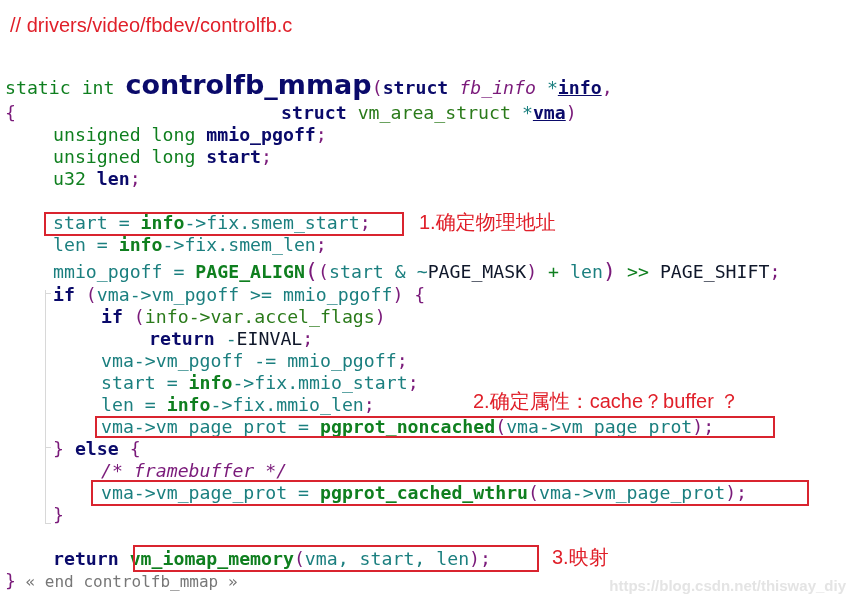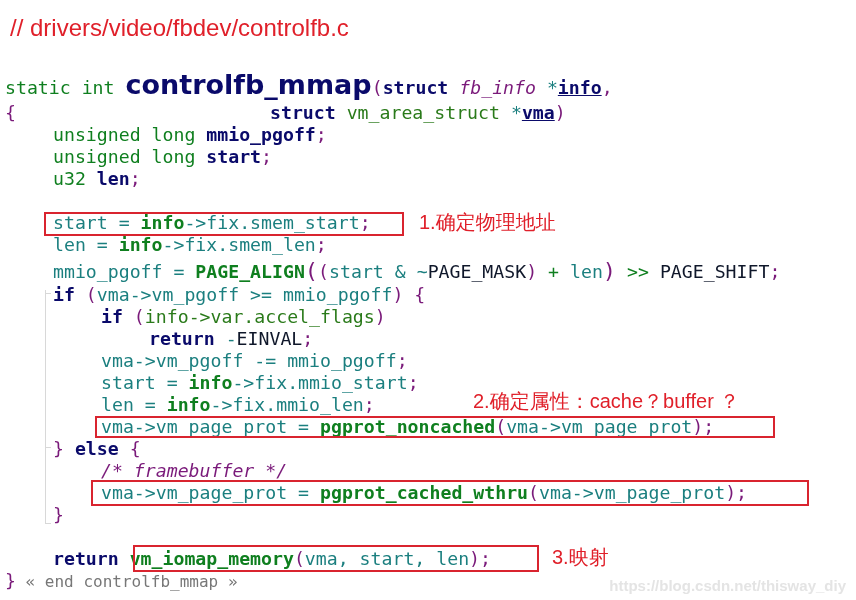--- a/index.html
+++ b/index.html
@@ -3,21 +3,21 @@
 <meta charset="utf-8">
 <style>
   html, body { margin:0; padding:0; }
   body {
     width:856px; height:600px; background:#ffffff; position:relative; overflow:hidden;
     font-family: "DejaVu Sans Mono", "Liberation Mono", monospace;
   }
   .file-title {
     position:absolute; left:10px; top:14px;
     font-family: "Liberation Sans", "DejaVu Sans", sans-serif;
-    font-size:24px; color:#e0202a;
+    font-size:20px; color:#e0202a;
   }
   .line {
     position:absolute; white-space:pre; font-size:18.2px; line-height:22px; font-weight:normal;
   }
   .i { font-style:italic; }
   .u { text-decoration:underline; }
   .kw { color:#0f7f1f; }           
   .navy { color:#0a0a6a; font-weight:bold; }
   .teal { color:#1b7f7f; }
   .purple { color:#7a1a7a; }
@@ -47,21 +47,21 @@
 <div class="file-title">// drivers/video/fbdev/controlfb.c</div>
 
 <div class="guide" style="left:45px; top:290px; height:234px;"></div>
 <div class="guide-tick" style="left:45px; top:293px;"></div>
 <div class="guide-tick" style="left:45px; top:447px;"></div>
 <div class="guide-tick" style="left:45px; top:523px;"></div>
 
 <div class="line" style="left:5px; top:52px;">
 <span class="kw">static</span> <span class="kw">int</span> <span class="fname">controlfb_mmap</span><span class="purple">(</span><span class="navy">struct</span> <span class="purple i">fb_info</span><span class="teal"> *</span><span class="navy u">info</span><span class="purple">,</span>
 </div>
-<div class="line" style="left:270px; top:80px;">
+<div class="line" style="left:281px; top:80px;">
 <span class="navy">struct</span> <span class="darkgrn">vm_area_struct</span><span class="teal"> *</span><span class="navy u">vma</span><span class="purple">)</span>
 </div>
 
 <div class="line purple" style="left:5px; top:102px;">{</div>
 
 <div class="line" style="left:53px; top:124px;"><span class="kw">unsigned long</span> <span class="navy">mmio_pgoff</span><span class="purple">;</span></div>
 <div class="line" style="left:53px; top:146px;"><span class="kw">unsigned long</span> <span class="navy">start</span><span class="purple">;</span></div>
 <div class="line" style="left:53px; top:168px;"><span class="kw">u32</span> <span class="navy">len</span><span class="purple">;</span></div>
 
 <div class="line" style="left:53px; top:212px;"><span class="teal">start = </span><span class="grn">info</span><span class="teal">-&gt;fix.smem_start</span><span class="purple">;</span></div>

